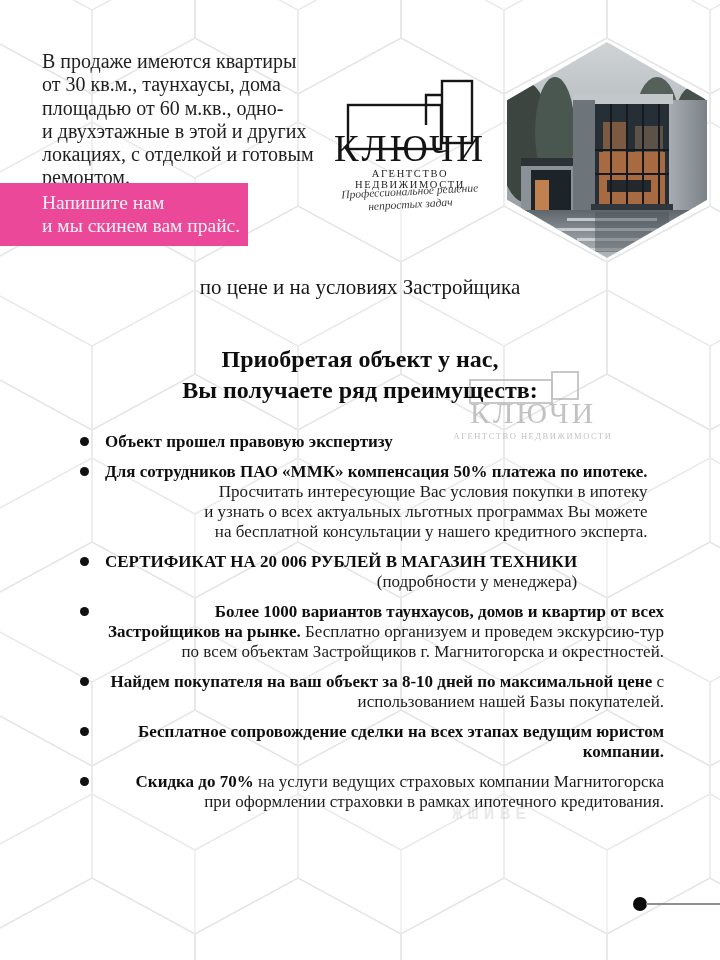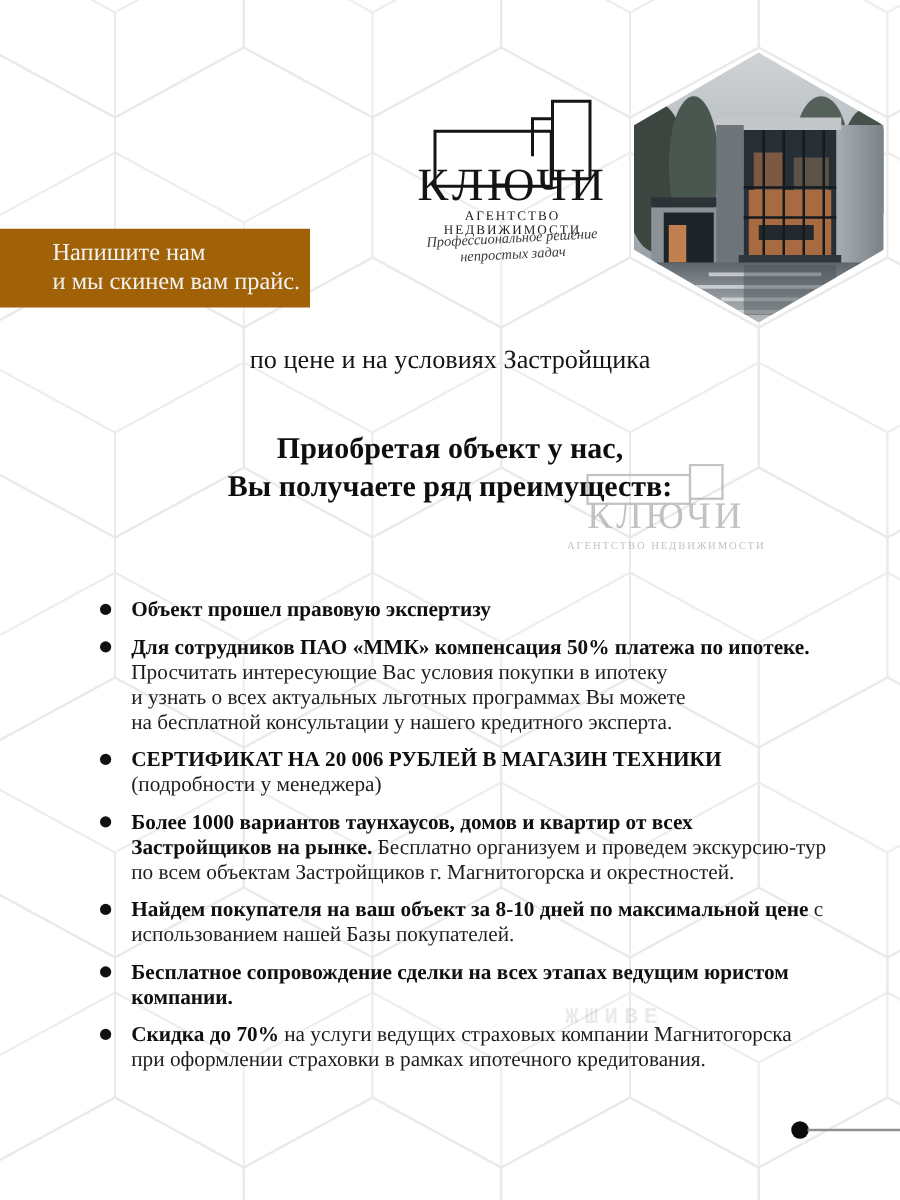--- a/index.html
+++ b/index.html
@@ -12,21 +12,21 @@
   .center{text-align:center;}
 
   
   .hexbg{left:0;top:0;width:720px;height:960px;z-index:0;}
 
   
   .intro{left:42px;top:50px;width:300px;font-size:20px;line-height:23.3px;color:#1f1f1f;z-index:3;}
 
   
   .contact{
-    left:0;top:183px;width:248px;height:63px;background:#a16207;color:#f2f2f2;
+    left:0;top:183px;width:248px;height:63px;background:#ec4899;color:#f2f2f2;
     display:flex;align-items:center;z-index:3;
   }
   .contact .txt{margin-left:42px;font-size:19.5px;line-height:22.5px;}
 
   
   .logo-graphic{left:346px;top:79px;z-index:3;}
   .logo-name{left:328px;top:127px;width:164px;font-size:37px;letter-spacing:3px;color:#141414;z-index:4;}
   .logo-tagline{left:318px;top:168px;width:184px;font-size:10.5px;letter-spacing:1.6px;color:#1e1e1e;z-index:4;}
   .logo-slogan{left:328px;top:185px;width:164px;font-size:11.5px;font-style:italic;color:#3c3c3c;
     transform:rotate(-3deg);line-height:13px;z-index:4;}
@@ -42,21 +42,21 @@
   .headline .b{font-weight:normal;}
   .big-title{left:0;top:344px;width:720px;z-index:3;font-weight:bold;font-size:24px;line-height:30.5px;color:#0e0e0e;}
 
   
   .wm-logo{left:448px;top:371px;width:170px;z-index:1;color:#b3b3b3;opacity:.8;}
   .wm-name{margin-top:27px;font-size:30px;letter-spacing:3px;text-align:center;line-height:30px;}
   .wm-tag{font-size:8.5px;letter-spacing:1.5px;text-align:center;margin-top:3px;}
   .wm-rects{position:absolute;left:20px;top:0;}
 
   
-  .bullets{left:78px;top:478px;width:586px;z-index:3;}
+  .bullets{left:78px;top:432px;width:586px;z-index:3;text-align:right;}
   .bullet{display:flex;margin-bottom:10px;}
   .dot{flex:0 0 9px;width:9px;height:9px;border-radius:50%;background:#101010;margin:5px 0 0 2px;}
   .btxt{margin-left:16px;font-size:17px;line-height:20px;color:#1c1c1c;}
   .btxt .bold{font-weight:bold;color:#0f0f0f;}
   .btxt .rest-block{display:block;white-space:pre-line;}
 
   
   .photo-wm{left:452px;top:804px;width:200px;z-index:1;font-family:Liberation Mono, monospace;
     font-size:18px;font-weight:bold;letter-spacing:5px;color:rgba(125,125,125,.16);filter:blur(.6px);}
 
@@ -85,20 +85,26 @@
           <path d="M0 56 L103 112 L103 224 L0 280 L-103 224 L-103 112 Z"></path>
           <path d="M206 56 L309 112 L309 224 L206 280 L103 224 L103 112 Z"></path>
           <path d="M103 224 L206 280 L206 392 L103 448 L0 392 L0 280 Z"></path>
         </g>
       </pattern>
     </defs>
     <rect x="0" y="0" width="720" height="960" fill="url(#hexA)"></rect>
     <rect x="0" y="0" width="720" height="960" fill="url(#hexB)"></rect>
   </svg>
 
+  <div class="abs intro ml">В продаже имеются квартиры
+от 30 кв.м., таунхаусы, дома
+площадью от 60 м.кв., одно-
+и двухэтажные в этой и других
+локациях, с отделкой и готовым
+ремонтом.</div>
 
   <div class="abs contact">
     <div class="txt ml">Напишите нам
 и мы скинем вам прайс.</div>
   </div>
 
   <svg class="abs logo-graphic" width="130" height="72" viewBox="0 0 130 72" xmlns="http://www.w3.org/2000/svg">
     <g fill="none" stroke="#151515" stroke-width="2.4">
       <rect x="2" y="26" width="93" height="44"></rect>
       <rect x="96" y="2" width="30" height="62"></rect>

